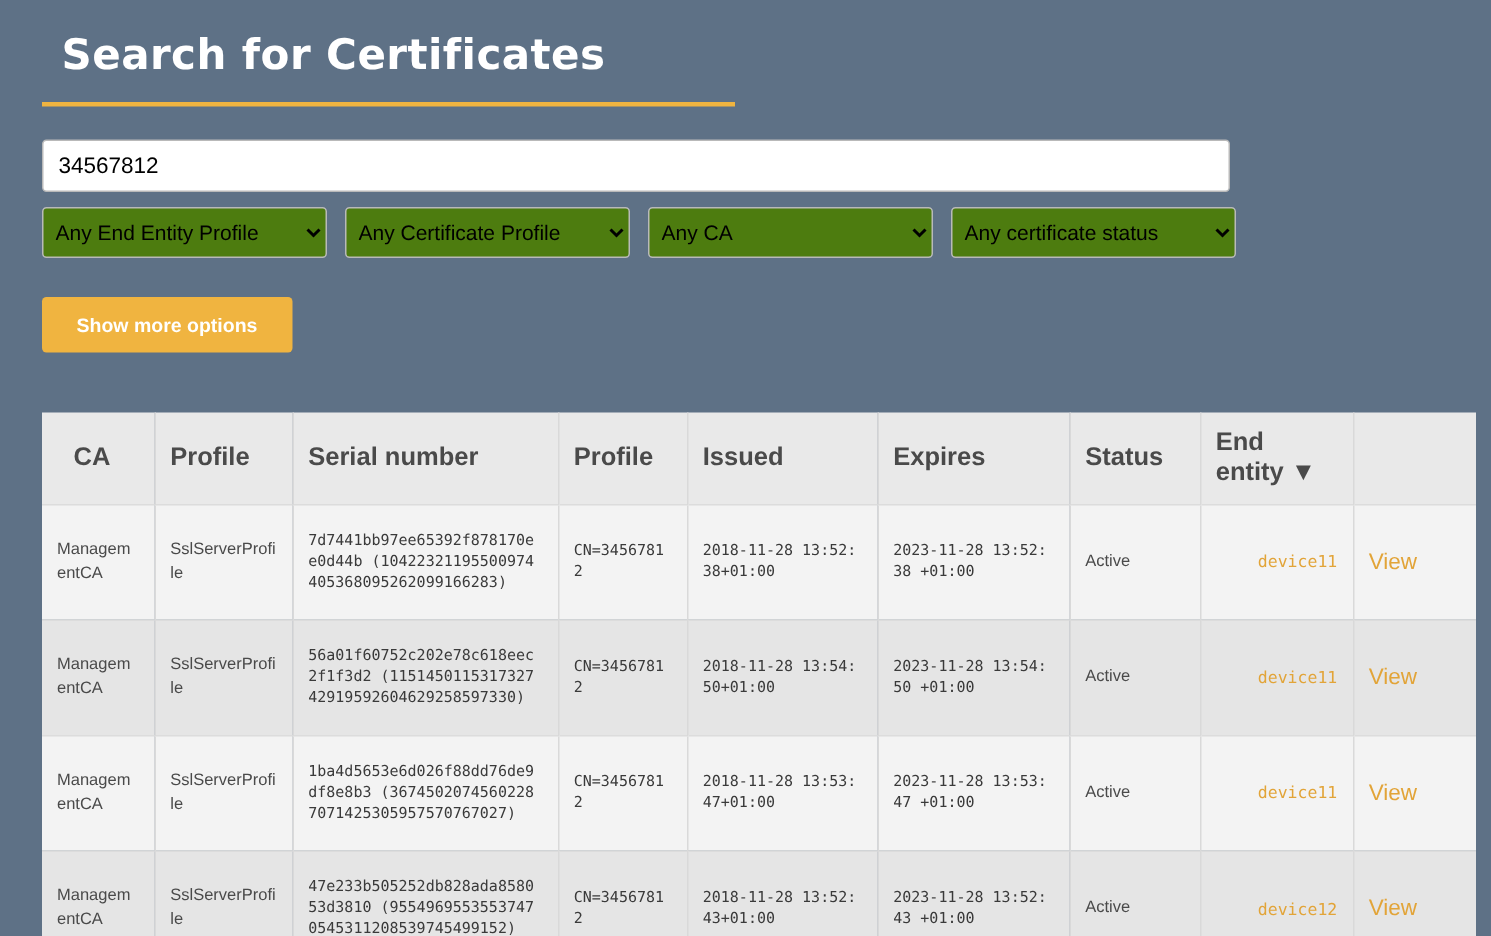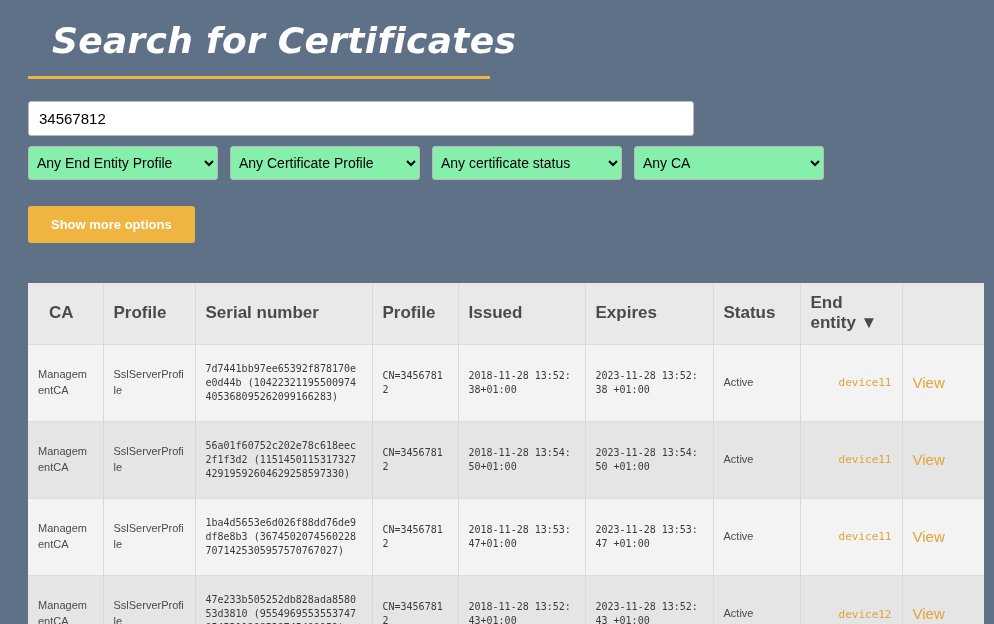--- a/index.html
+++ b/index.html
@@ -11,47 +11,46 @@
   html,body{margin:0;padding:0;}
   body{
     width:994px;height:624px;overflow:hidden;
     background:var(--bg);
     font-family:"Liberation Sans",sans-serif;
   }
   .page{padding:6px 28px 0 28px;}
   .page-title{
     color:#ffffff;
     font-family:"DejaVu Sans",sans-serif;
-    font-size:36px;
+    font-size:28px;
     font-weight:bold;
     letter-spacing:.3px;
-    margin:14px 0 0 24px;
-    font-style:italic;
+    margin:14px 0 0 13px;
   }
   .title-underline{
     width:462px;height:3px;background:var(--accent);
     margin:15px 0 0 0;
   }
   .search-input{
     display:block;
     margin-top:22px;
-    width:666px;height:35px;
+    width:792px;height:35px;
     font-family:"Liberation Sans",sans-serif;
     font-size:15px;
     padding:0 10px;
     border:1px solid #b9b9b9;border-radius:3px;
     outline:none;
   }
   .filters{display:flex;gap:12px;margin-top:10px;}
   .filters select{
     width:190px;height:34px;
     font-family:"Liberation Sans",sans-serif;
     font-size:14px;
     padding:0 4px;
-    background:#86efac;
+    background:#4d7c0f;
     border:1px solid #b9b9b9;border-radius:3px;
   }
   .more-options{
     margin-top:26px;
     background:var(--accent);
     color:#ffffff;
     font-family:"Liberation Sans",sans-serif;
     font-weight:bold;
     font-size:13px;
     border:none;border-radius:3px;
@@ -124,24 +123,24 @@
   <input type="text" class="search-input" value="34567812" style="">
 
   <div class="filters">
     <select>
       <option>Any End Entity Profile</option>
     </select>
     <select>
       <option>Any Certificate Profile</option>
     </select>
     <select>
+      <option>Any CA</option>
+    </select>
+    <select>
       <option>Any certificate status</option>
-    </select>
-    <select>
-      <option>Any CA</option>
     </select>
   </div>
 
   <button class="more-options">Show more options</button>
 
   <table class="results">
     <colgroup>
       <col style="width:75px">
         <col style="width:92px">
         <col style="width:177px">

